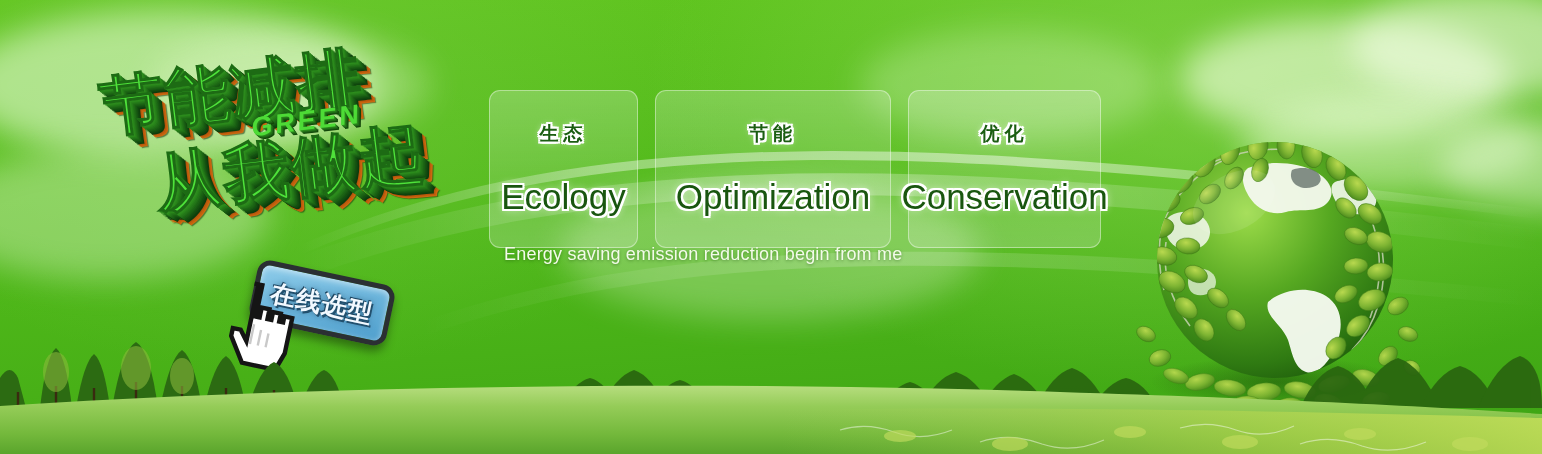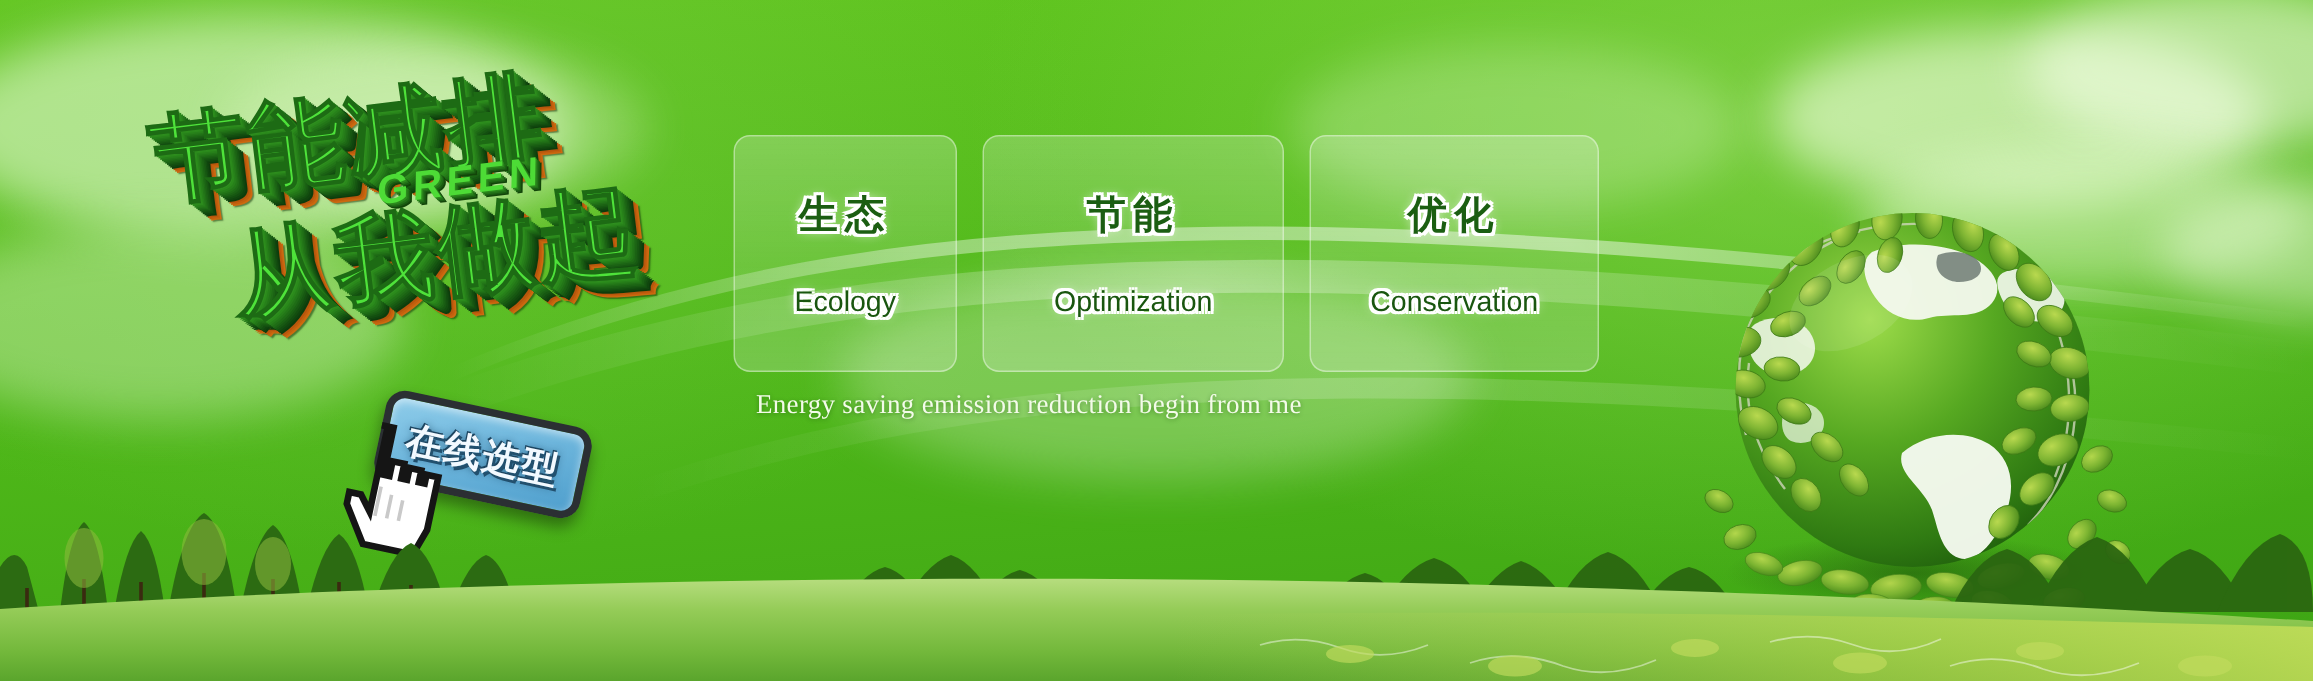--- a/index.html
+++ b/index.html
@@ -75,44 +75,43 @@
 
   
   .cards{position:absolute;left:489px;top:90px;display:flex;gap:17px;}
   .card{
     width:149px;height:158px;border-radius:11px;
     background:linear-gradient(180deg,rgba(255,255,255,.22) 0%,rgba(255,255,255,.12) 55%,rgba(255,255,255,.20) 100%);
     border:1px solid rgba(255,255,255,.40);
     display:flex;flex-direction:column;align-items:center;justify-content:center;
     cursor:pointer;
   }
-  .card.wide{width:201px;}
+  .card.wide{width:236px;}
   .card.wider{width:193px;}
   .card-cn{
-    font-size:26px;font-weight:bold;color:#1b5e12;letter-spacing:5px;
+    font-size:19px;font-weight:bold;color:#1b5e12;letter-spacing:5px;
     margin-bottom:30px;
     text-shadow:
       -2px -2px 0 #fff, 2px -2px 0 #fff, -2px 2px 0 #fff, 2px 2px 0 #fff,
       -2px 0 0 #fff, 2px 0 0 #fff, 0 -2px 0 #fff, 0 2px 0 #fff,
       0 0 7px rgba(255,255,255,.95);
   }
   .card-en{
-    font-size:19px;color:#19560f;white-space:nowrap;
+    font-size:35px;color:#19560f;white-space:nowrap;
     text-shadow:
       -2px -2px 0 #fff, 2px -2px 0 #fff, -2px 2px 0 #fff, 2px 2px 0 #fff,
       -2px 0 0 #fff, 2px 0 0 #fff, 0 -2px 0 #fff, 0 2px 0 #fff,
       0 0 8px rgba(255,255,255,.95);
   }
 
   
   .tagline{
-    position:absolute;left:504px;top:259px;
+    position:absolute;left:504px;top:244px;
     font-size:18px;color:#f3fbe9;letter-spacing:.2px;white-space:nowrap;
     text-shadow:0 1px 3px rgba(25,70,10,.45);
-    font-family:Liberation Serif, serif;
   }
 
   
   .globe-wrap{position:absolute;left:1130px;top:120px;width:290px;height:300px;}
 
   
   .ground{position:absolute;left:0;bottom:0;width:100%;height:120px;overflow:hidden;}
   .treeline{position:absolute;left:0;bottom:46px;width:100%;height:70px;}
   .field{position:absolute;left:0;bottom:0;width:100%;height:70px;}
 </style>

